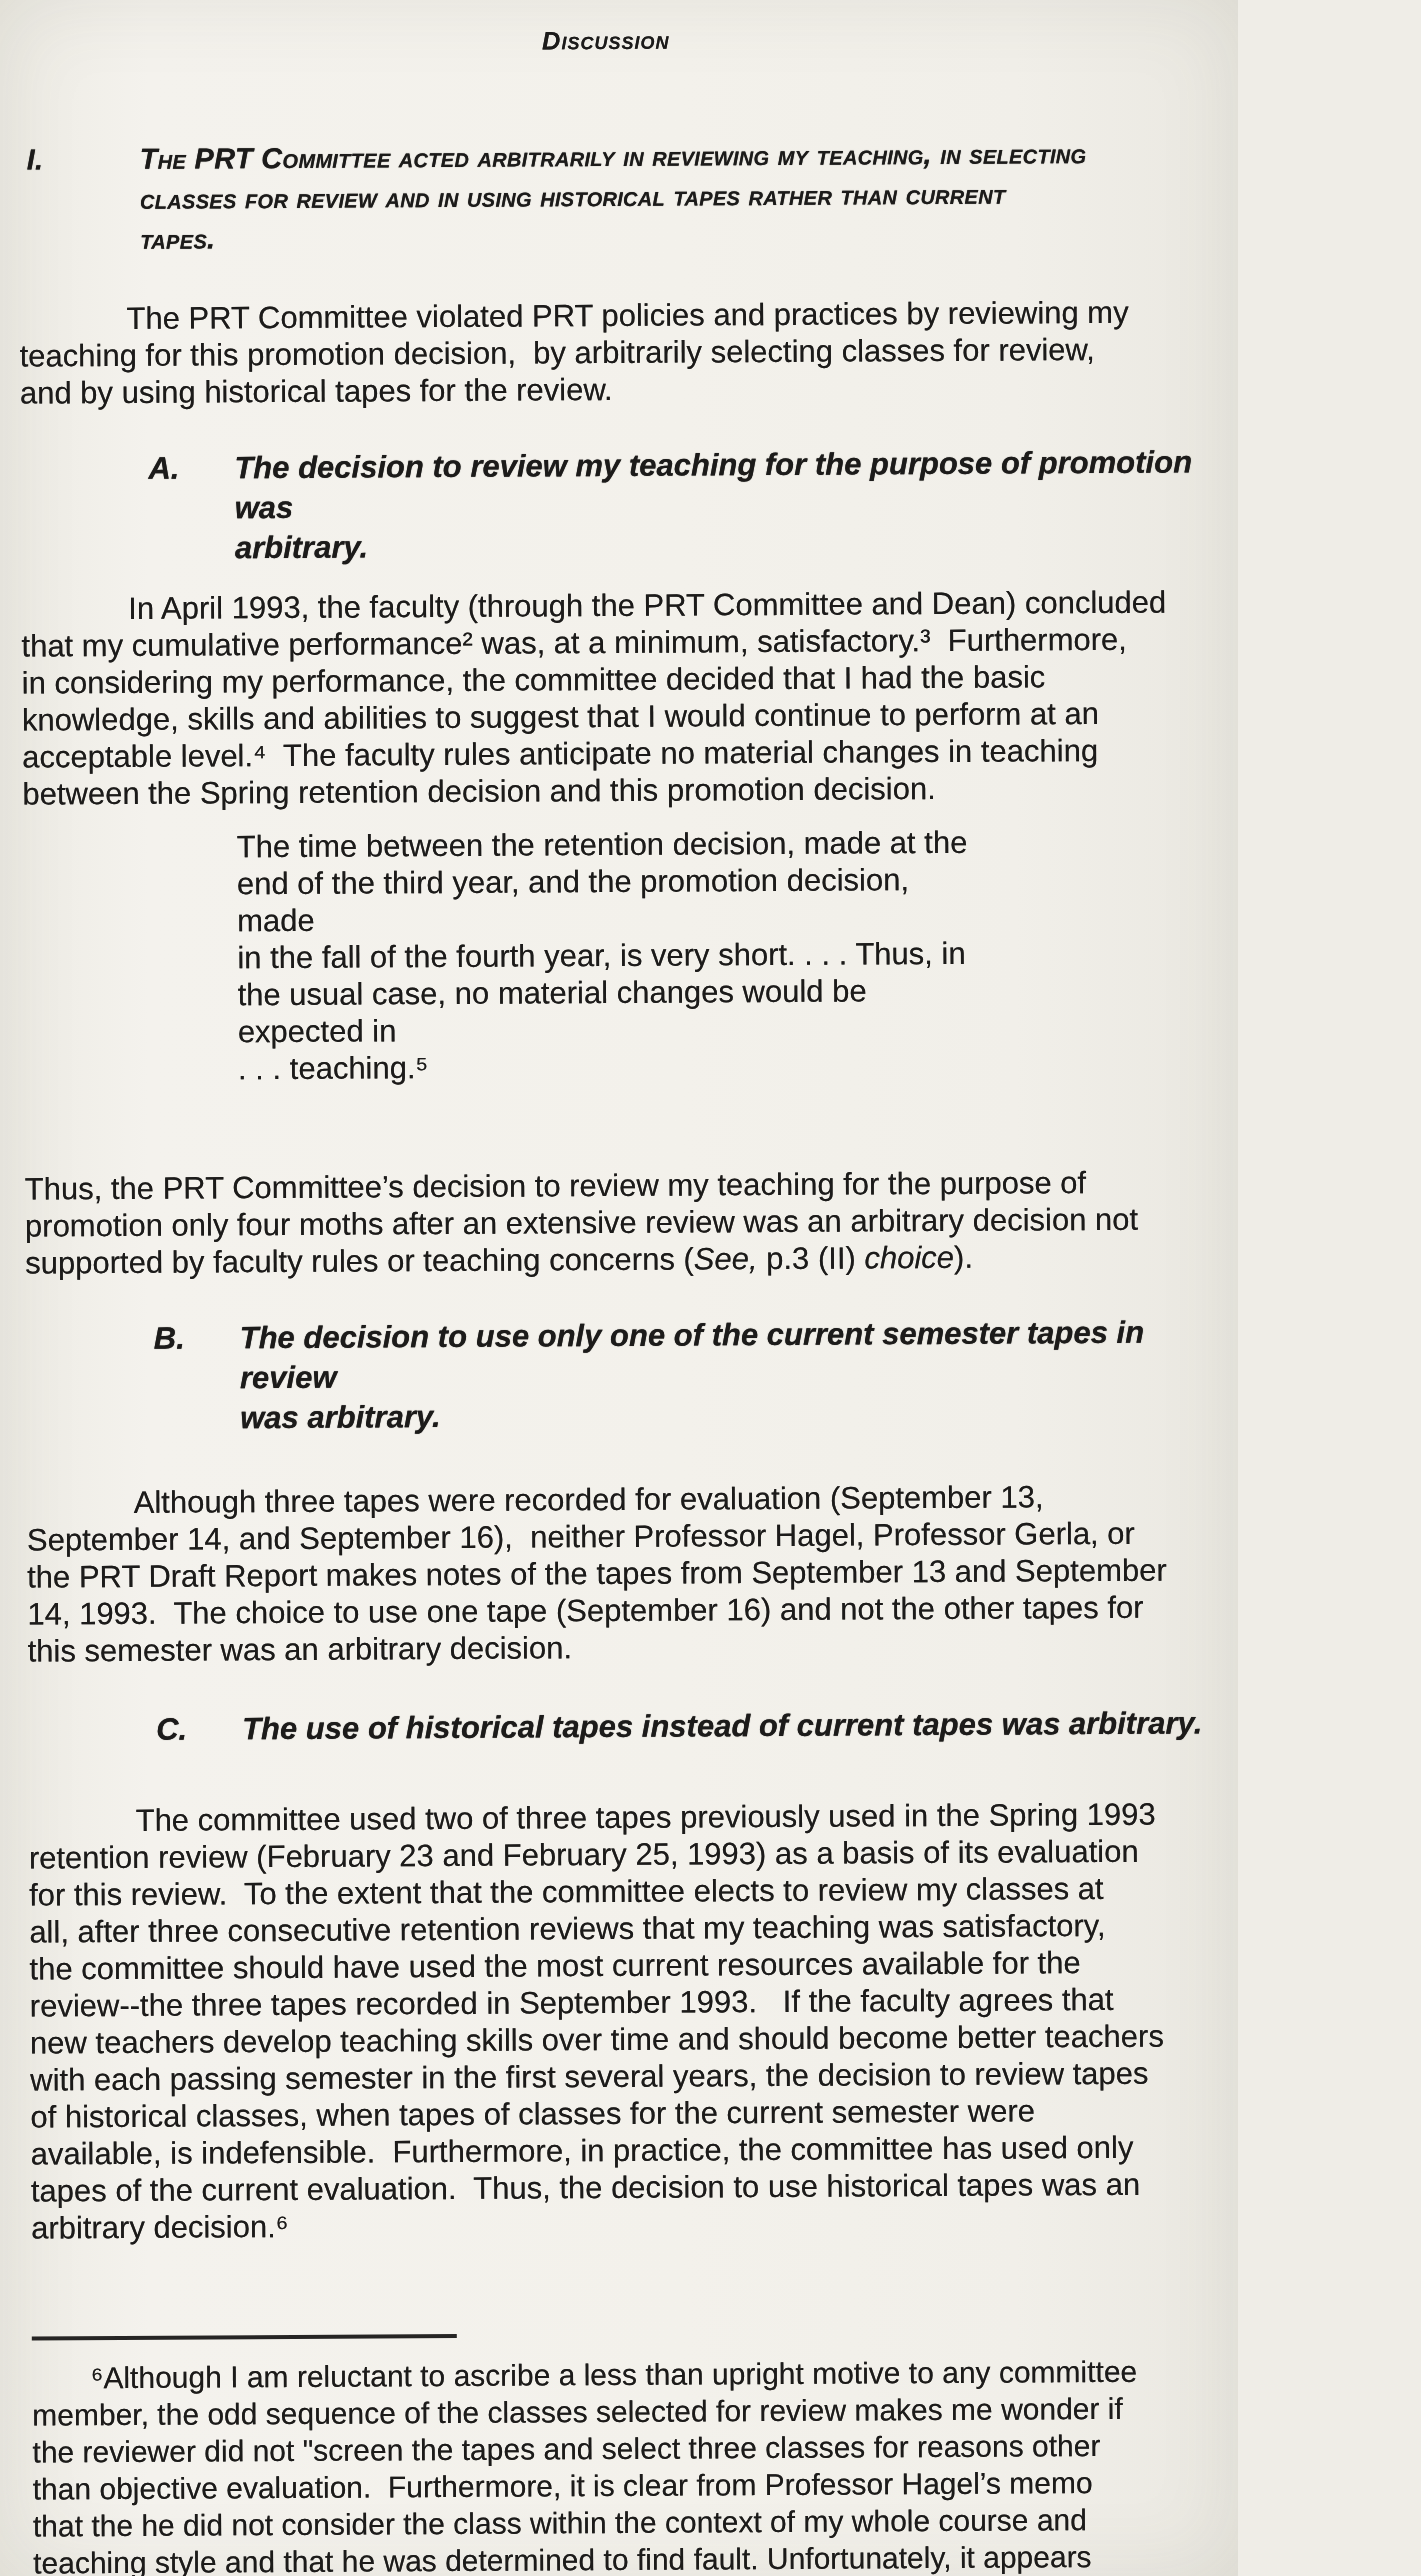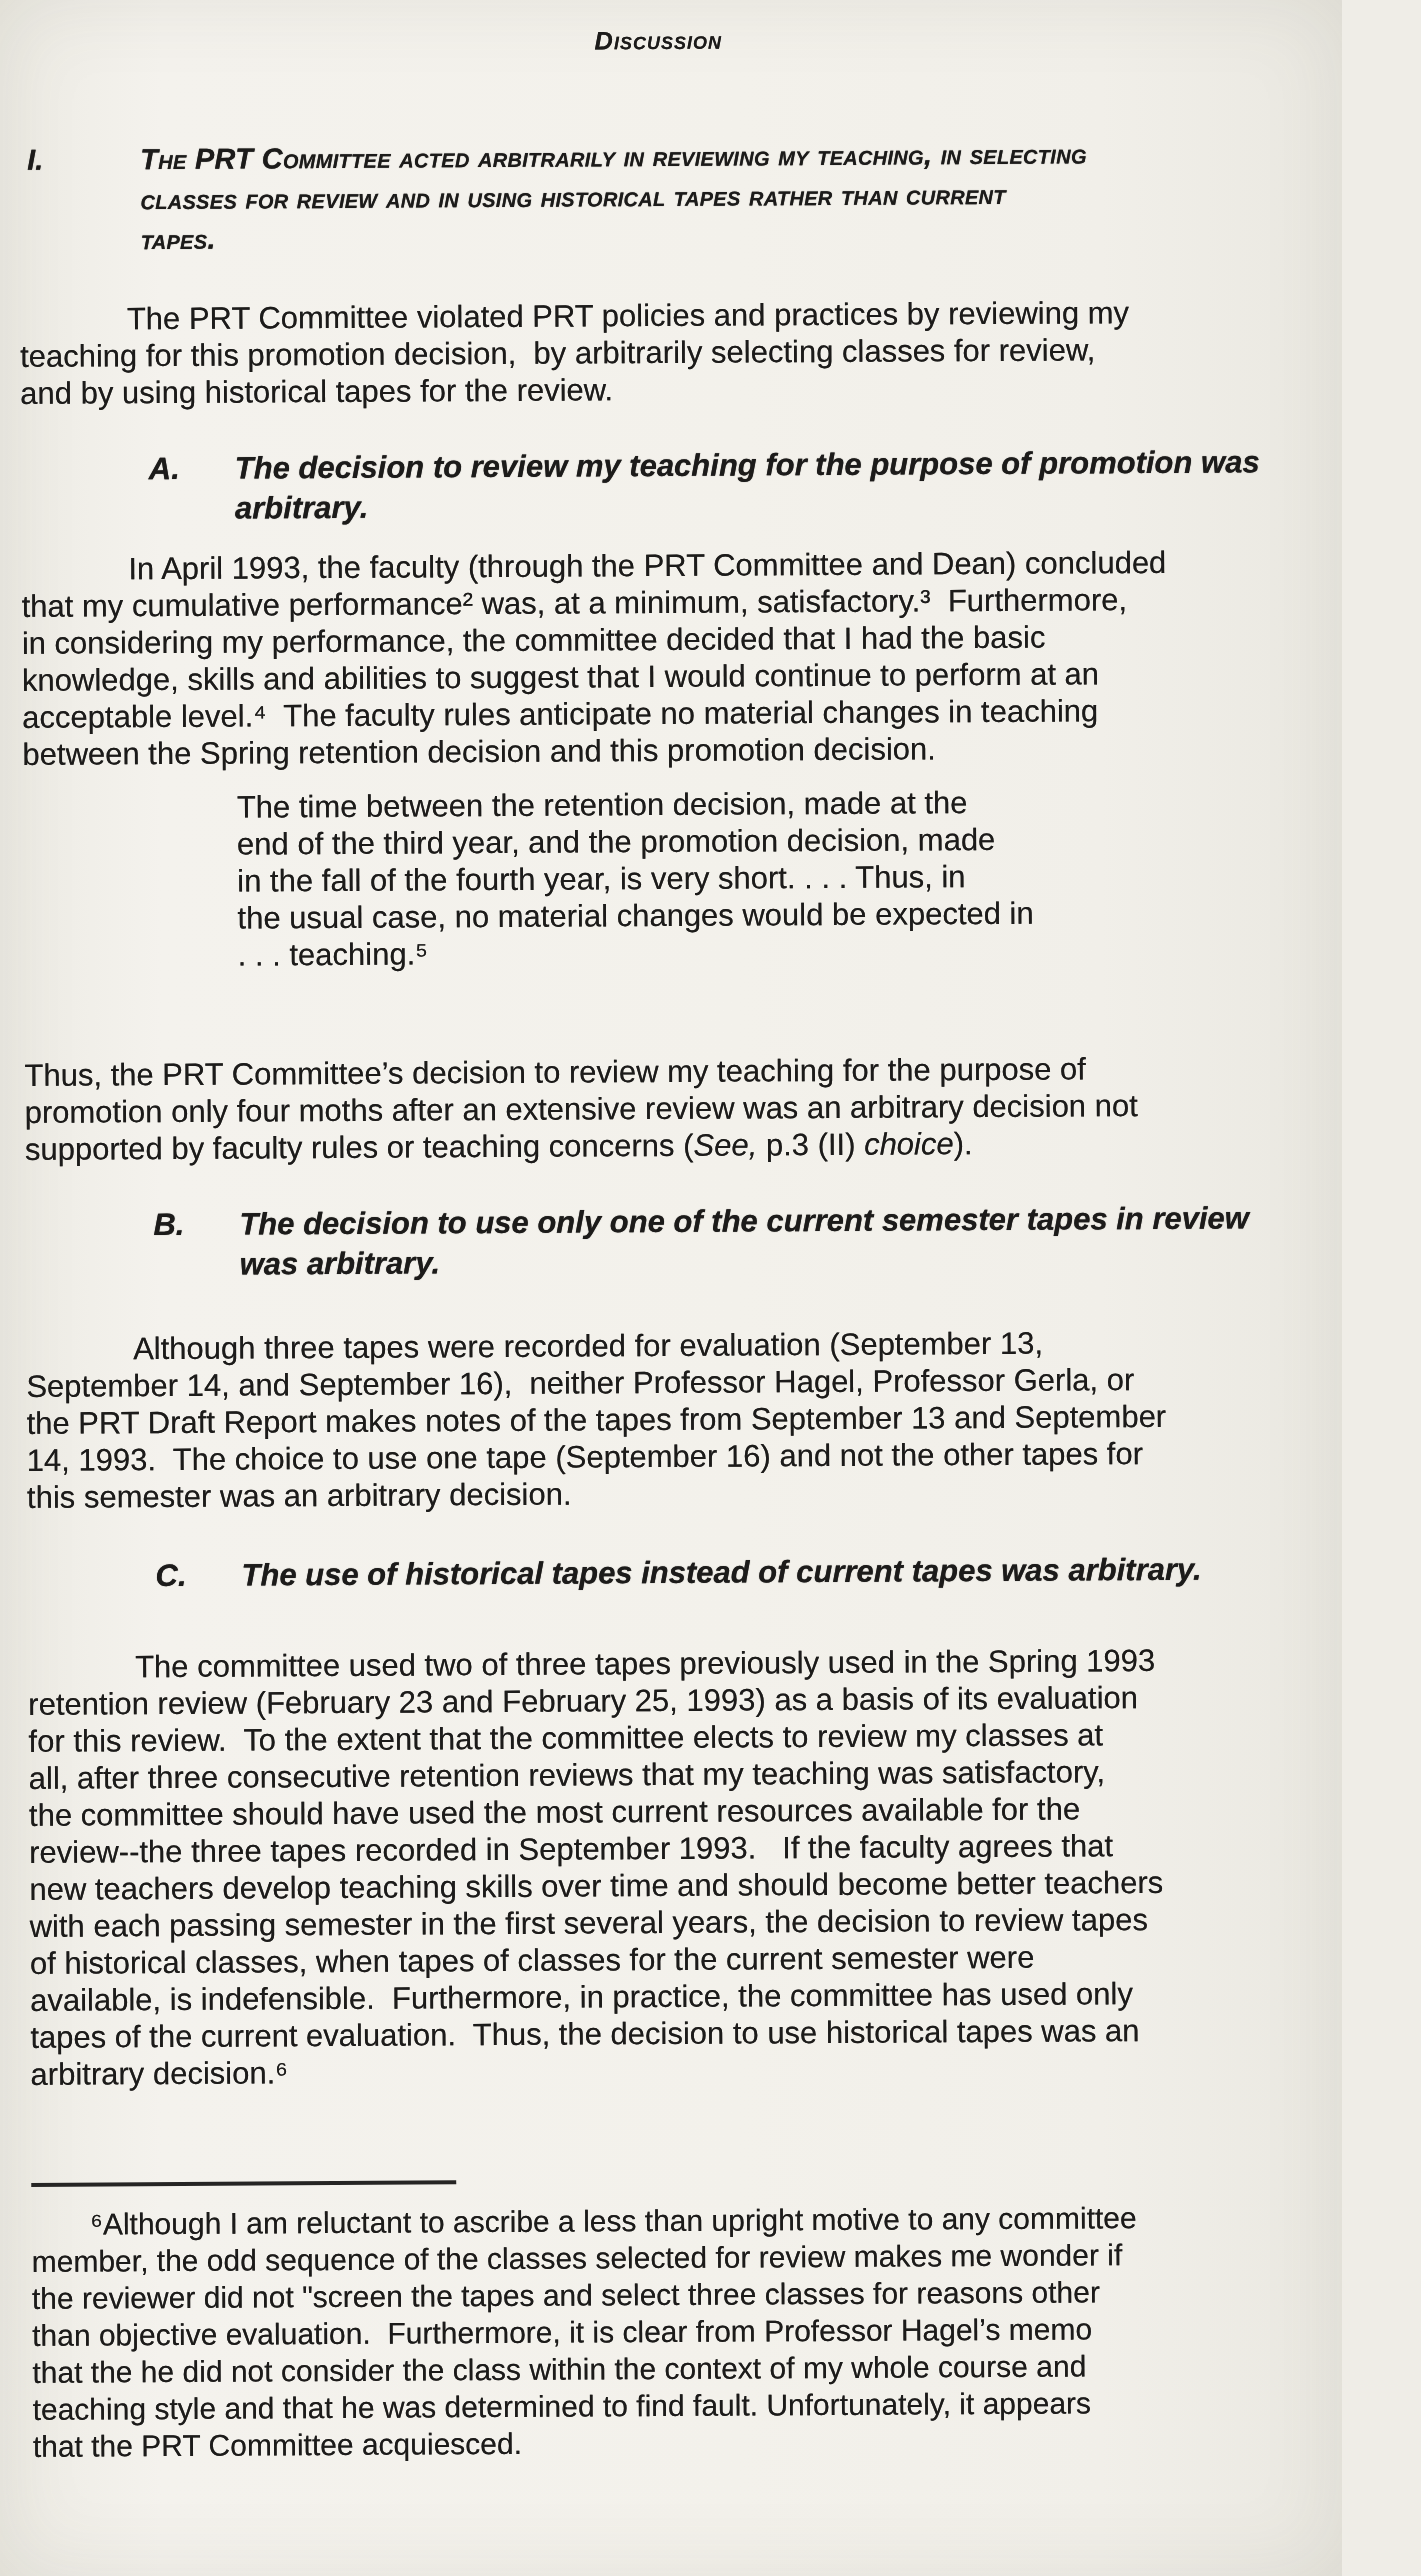--- a/index.html
+++ b/index.html
@@ -2,21 +2,21 @@
 <html style="font-size:11px"><head>
 <meta charset="utf-8">
 <style>
   html, body {
     margin: 0;
     padding: 0;
     background: #efede7;
   }
   .page {
     position: relative;
-    width: 1342px;
+    width: 1238px;
     height: 2576px;
     margin: 0;
     overflow: hidden;
     background: linear-gradient(90deg, #edebe4 0%, #f4f2ed 12%, #f3f1eb 55%, #f1efe9 82%, #eae8e1 100%);
     box-shadow: inset 0 0 83px rgba(90,85,70,0.10);
     font-family: "Liberation Sans", "DejaVu Sans", sans-serif;
     color: #1c1b1a;
     box-sizing: border-box;
     padding: 0 38px 0 24px;
   }

